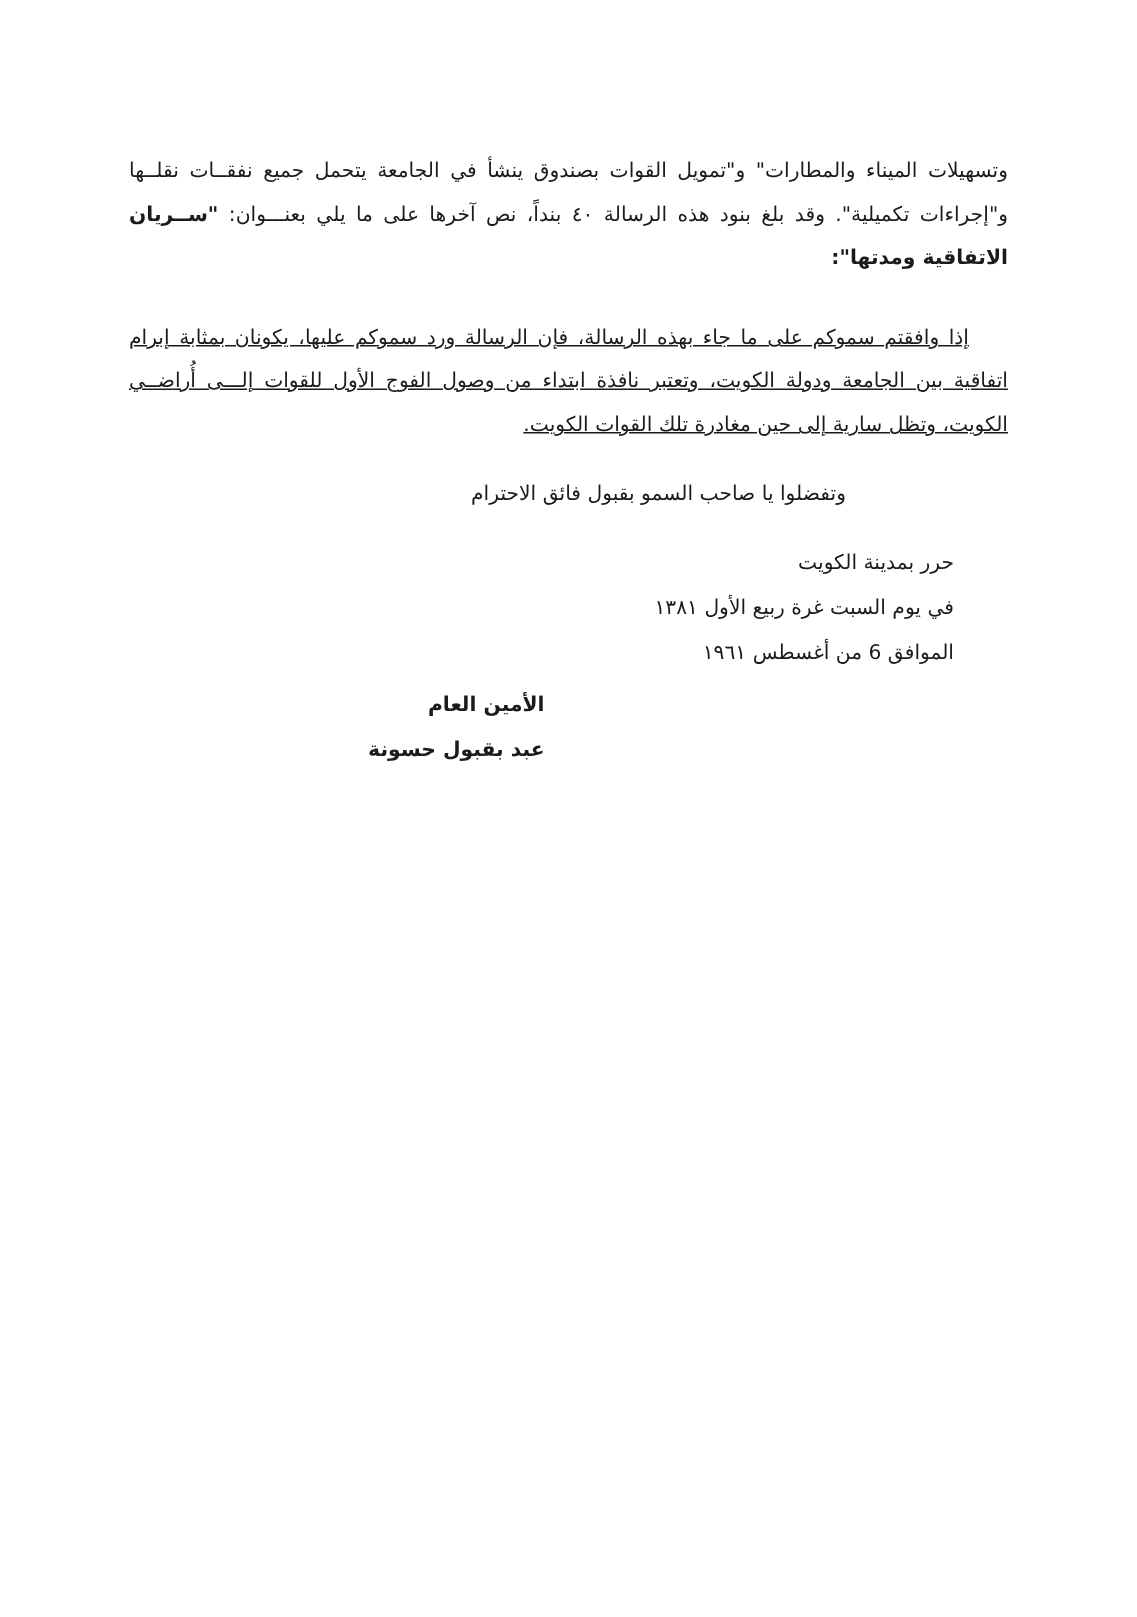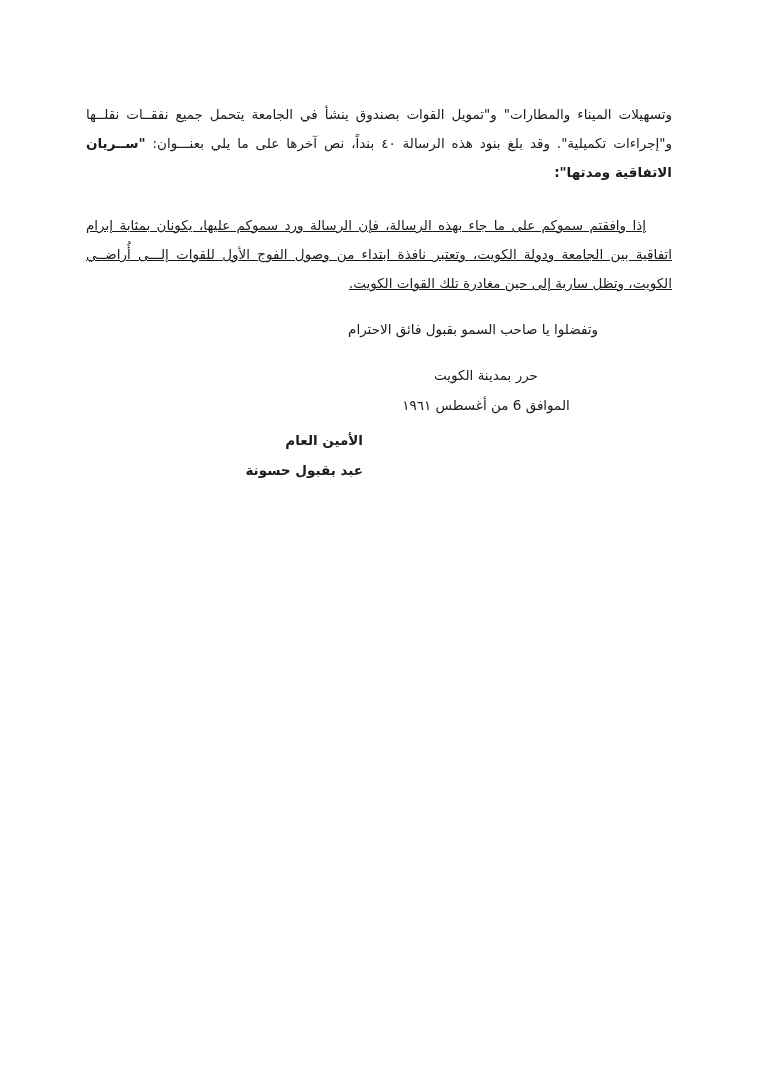--- a/index.html
+++ b/index.html
@@ -38,30 +38,30 @@
     }
 
     .b { font-weight: bold; }
 
     .p2 { margin-top: 24px; text-decoration: underline; }
     .p2 .first { text-indent: 26px; }
 
     .closing {
       margin-top: 17px;
       margin-left: 0;
-      margin-right: 74px;
+      margin-right: 108px;
       text-align: right;
     }
 
     .date-block {
       margin-top: 16px;
       margin-right: 36px;
       margin-left: auto;
       width: 300px;
-      text-align: center;
+      text-align: right;
       line-height: 30px;
     }
 
     .signature-block {
       margin-top: 5px;
       margin-right: 309px;
       width: 210px;
       text-align: right;
       font-weight: bold;
       line-height: 30px;
@@ -85,20 +85,21 @@
     <div class="para p2">
       <span class="line just first">إذا وافقتم سموكم على ما جاء بهذه الرسالة، فإن الرسالة ورد سموكم عليها، يكونان بمثابة إبرام</span>
       <span class="line just">اتفاقية بين الجامعة ودولة الكويت، وتعتبر نافذة ابتداء من وصول الفوج الأول للقوات إلـــى أُراضــي</span>
       <span class="line">الكويت، وتظل سارية إلى حين مغادرة تلك القوات الكويت.</span>
     </div>
 
     <div class="closing">وتفضلوا يا صاحب السمو بقبول فائق الاحترام</div>
 
     <div class="date-block">
       <div class="line">حرر بمدينة الكويت</div>
+      <div class="line">في يوم السبت غرة ربيع الأول ١٣٨١</div>
       <div class="line">الموافق 6 من أغسطس ١٩٦١</div>
     </div>
 
     <div class="signature-block">
       <div class="line">الأمين العام</div>
       <div class="line">عبد بقبول حسونة</div>
     </div>
 
   </div>
 </div>

